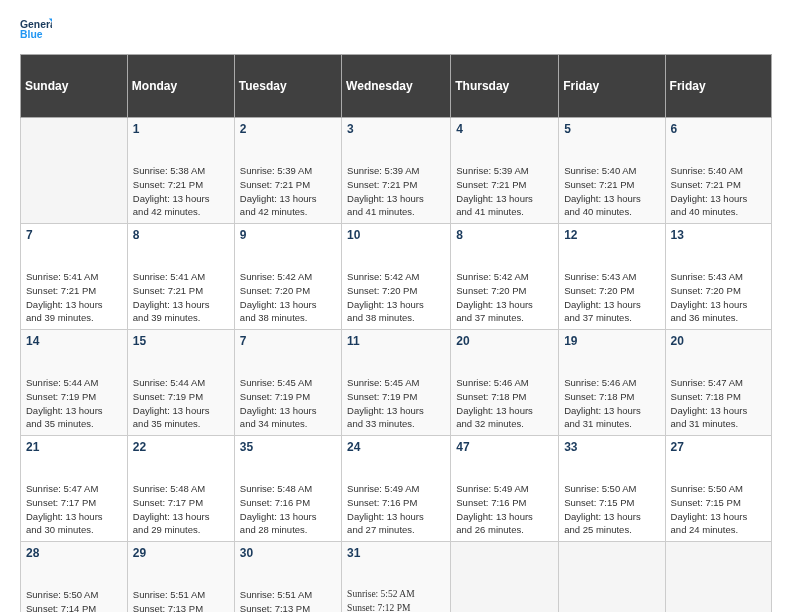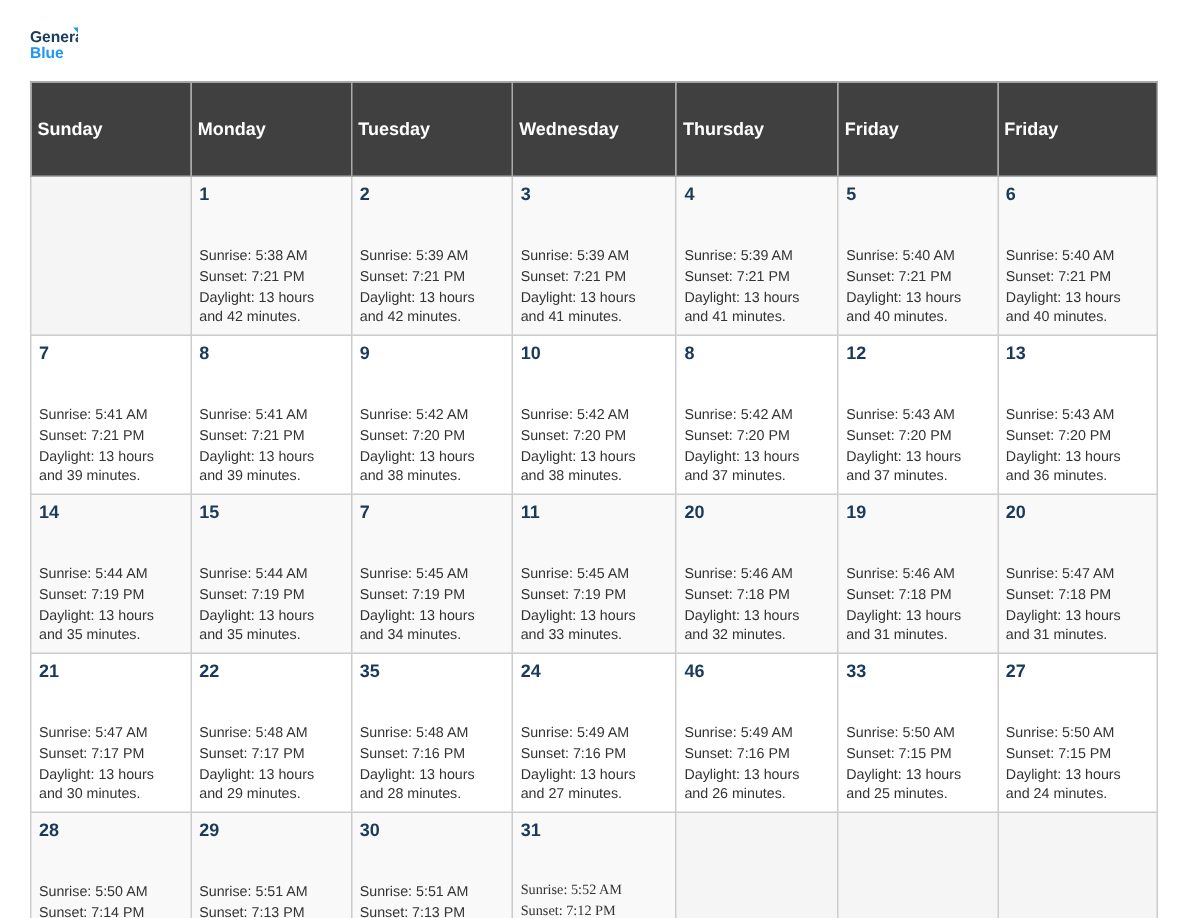--- a/index.html
+++ b/index.html
@@ -285,21 +285,21 @@
 and 28 minutes.</div>
           </td>
           <td>
             <div class="cell-date">24</div>
             <div class="cell-info" style="white-space: pre-line;">Sunrise: 5:49 AM
 Sunset: 7:16 PM
 Daylight: 13 hours
 and 27 minutes.</div>
           </td>
           <td>
-            <div class="cell-date">46</div>
+            <div class="cell-date">47</div>
             <div class="cell-info" style="white-space: pre-line;">Sunrise: 5:49 AM
 Sunset: 7:16 PM
 Daylight: 13 hours
 and 26 minutes.</div>
           </td>
           <td>
             <div class="cell-date">33</div>
             <div class="cell-info" style="white-space: pre-line;">Sunrise: 5:50 AM
 Sunset: 7:15 PM
 Daylight: 13 hours

